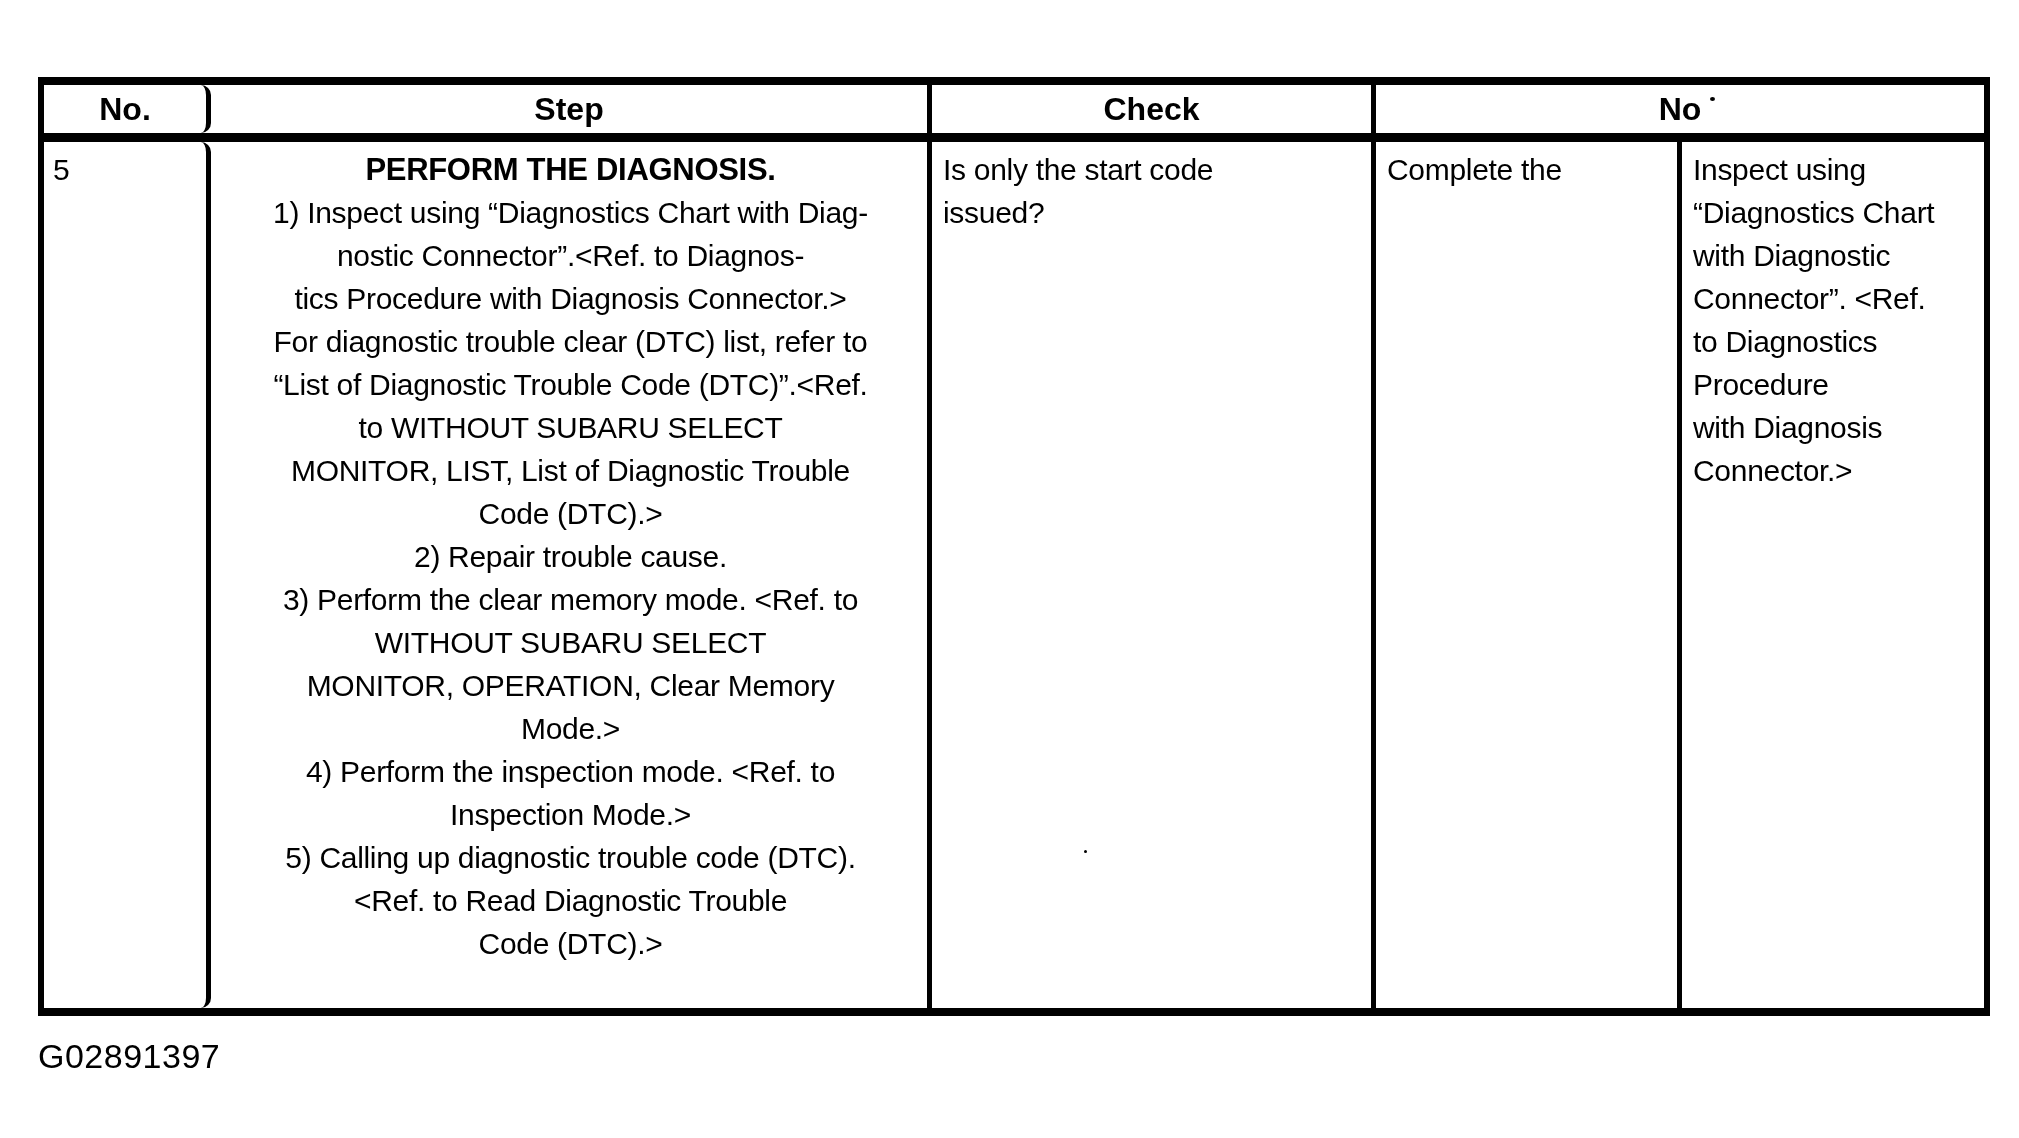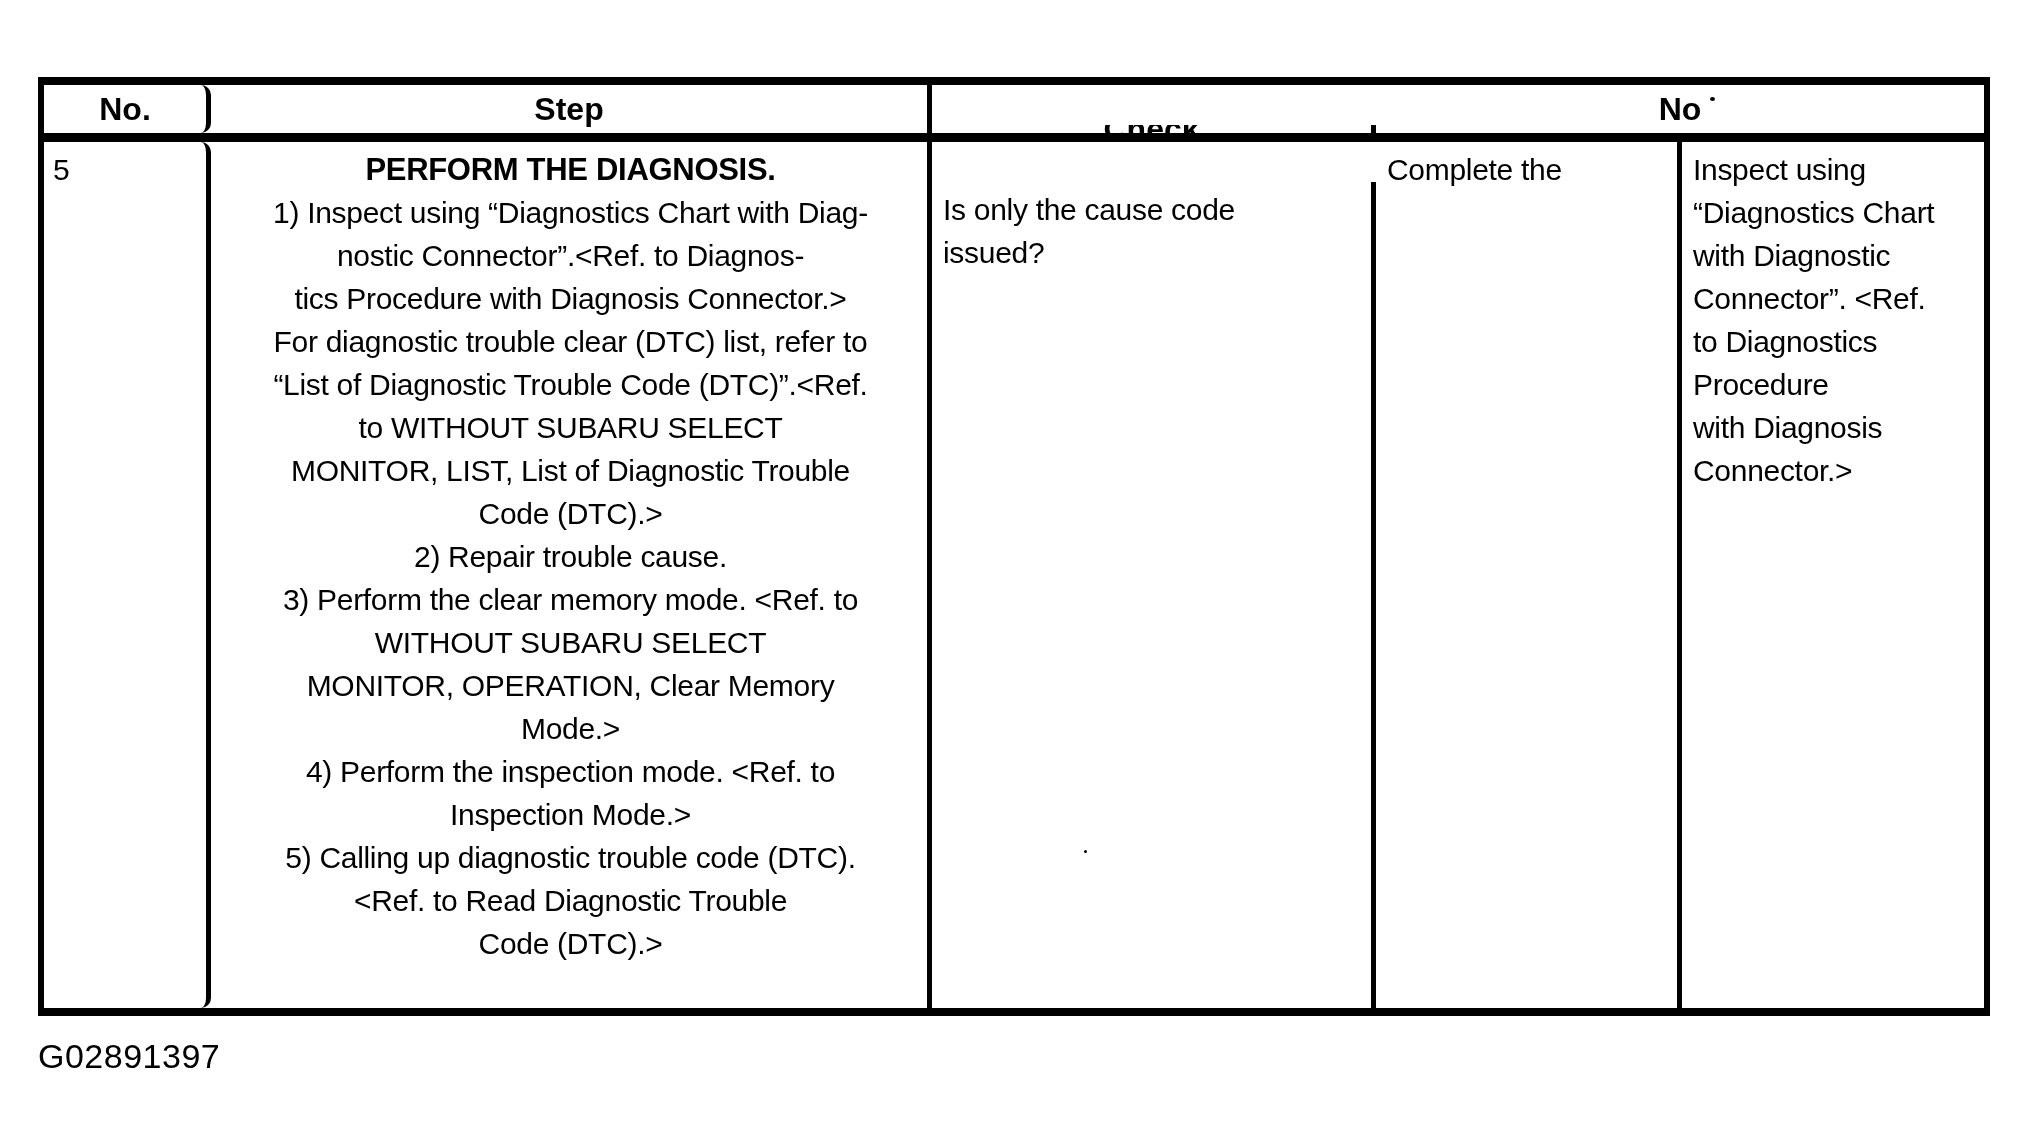--- a/index.html
+++ b/index.html
@@ -48,21 +48,21 @@
   }
   .cell {
     box-sizing: border-box;
     overflow: hidden;
   }
   .cell:not(.last) {
     border-right: 5px solid #000;
   }
   .c1 { flex: 0 0 167px; width: 167px; border-radius: 10px; }
   .c2 { flex: 0 0 721px; width: 721px; text-align: center; }
-  .c3 { flex: 0 0 444px; width: 444px; margin-top: 40px; }
+  .c3 { flex: 0 0 444px; width: 444px; }
   .c4 { flex: 0 0 306px; width: 306px; }
   .c5 { flex: 1 1 auto; }
   .hdr {
     display: flex;
     align-items: center;
     justify-content: center;
     font-weight: bold;
     font-size: 32px;
     letter-spacing: 0px;
   }
@@ -135,21 +135,21 @@
             <div class="line">Mode.&gt;</div>
             <div class="line">4) Perform the inspection mode. &lt;Ref. to</div>
             <div class="line">Inspection Mode.&gt;</div>
             <div class="line">5) Calling up diagnostic trouble code (DTC).</div>
             <div class="line">&lt;Ref. to Read Diagnostic Trouble</div>
             <div class="line">Code (DTC).&gt;</div>
           </div>
       </div>
 
       <div class="cell c3 bodycell">
-          <div class="line">Is only the cause code</div>
+          <div class="line">Is only the start code</div>
           <div class="line">issued?</div>
         </div>
 
       <div class="cell c4 bodycell">
           <div class="line">Complete the</div>
         </div>
 
       <div class="cell c5 bodycell last">
           <div class="line">Inspect using</div>
           <div class="line">“Diagnostics Chart</div>

